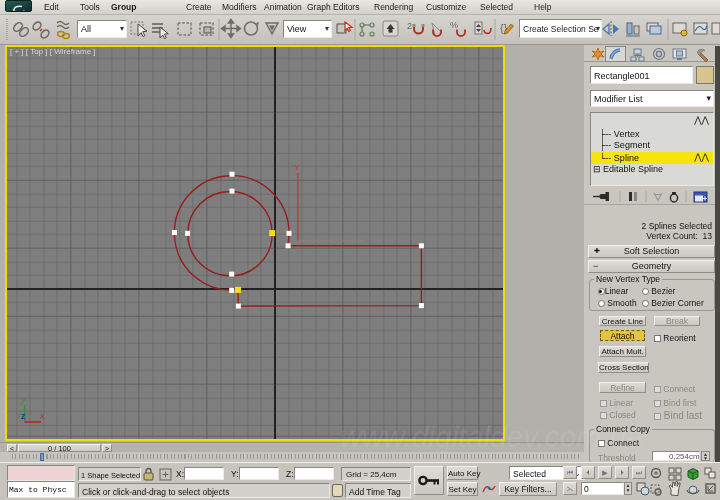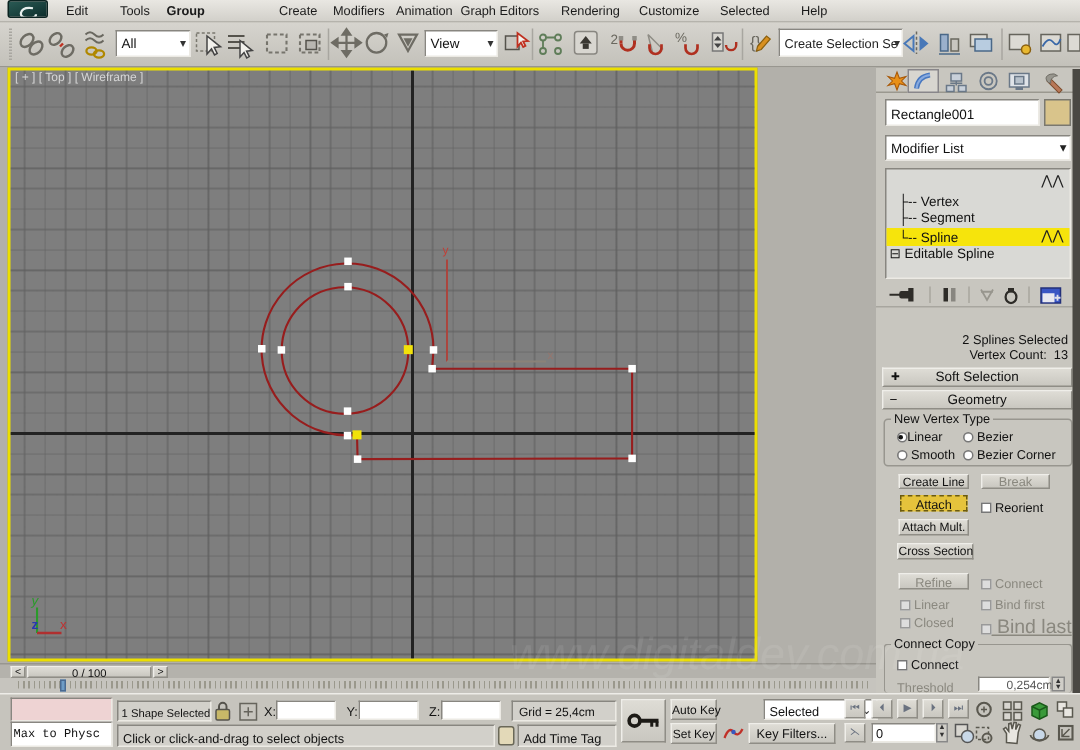--- a/index.html
+++ b/index.html
@@ -364,29 +364,29 @@
   <div class="abs btn dis" style="left:70px;top:270px;width:46px;height:10px;font-size:8.5px;line-height:9px;">Break</div>
   <div class="abs" style="left:16px;top:284px;width:45px;height:11px;background:#e5c33c;border:1px dashed #6a5a10;font-size:8.5px;text-align:center;line-height:10px;color:#111;">Attach</div>
   <div class="abs" style="left:70px;top:287px;font-size:8.5px;color:#111;"><span style="display:inline-block;width:7px;height:7px;border:1px solid #777;background:#fff;position:relative;top:1px;"></span> Reorient</div>
   <div class="abs btn" style="left:15px;top:300px;width:47px;height:11px;font-size:8px;line-height:10px;white-space:nowrap;">Attach Mult.</div>
   <div class="abs btn" style="left:14px;top:316px;width:51px;height:11px;font-size:8px;line-height:10px;white-space:nowrap;">Cross Section</div>
   <div class="abs btn dis" style="left:15px;top:336px;width:47px;height:11px;font-size:8.5px;line-height:10px;">Refine</div>
   <div class="abs dis" style="left:70px;top:338px;font-size:8.5px;"><span style="display:inline-block;width:7px;height:7px;border:1px solid #999;background:#ddd;position:relative;top:1px;"></span> Connect</div>
   <div class="abs dis" style="left:16px;top:352px;font-size:8.5px;"><span style="display:inline-block;width:7px;height:7px;border:1px solid #999;background:#ddd;position:relative;top:1px;"></span> Linear</div>
   <div class="abs dis" style="left:70px;top:352px;font-size:8.5px;"><span style="display:inline-block;width:7px;height:7px;border:1px solid #999;background:#ddd;position:relative;top:1px;"></span> Bind first</div>
   <div class="abs dis" style="left:16px;top:364px;font-size:8.5px;"><span style="display:inline-block;width:7px;height:7px;border:1px solid #999;background:#ddd;position:relative;top:1px;"></span> Closed</div>
-  <div class="abs dis" style="left:70px;top:364px;font-size:13px;text-decoration:underline;"><span style="display:inline-block;width:7px;height:7px;border:1px solid #999;background:#ddd;position:relative;top:1px;"></span> Bind last</div>
+  <div class="abs dis" style="left:70px;top:364px;font-size:10px;"><span style="display:inline-block;width:7px;height:7px;border:1px solid #999;background:#ddd;position:relative;top:1px;"></span> Bind last</div>
 
   <fieldset class="abs" style="left:5px;top:378px;width:126px;height:38px;border:1px solid #98968f;border-radius:3px;border-bottom:none;">
     <legend style="font-size:8.5px;color:#111;margin-left:4px;padding:0 2px;">Connect Copy</legend>
   </fieldset>
   <div class="abs" style="left:14px;top:392px;font-size:8.5px;color:#111;"><span style="display:inline-block;width:7px;height:7px;border:1px solid #777;background:#fff;position:relative;top:1px;"></span> Connect</div>
   <div class="abs dis" style="left:14px;top:407px;font-size:8.5px;">Threshold</div>
   <div class="abs sunk" style="left:68px;top:405px;width:48px;height:10px;background:#fff;">
-    <span class="abs" style="left:18px;top:0px;font-size:8px;color:#555;">0,254cm</span>
+    <span class="abs" style="left:0;top:0px;font-size:8px;color:#555;padding-left:16px;">0,254cm</span>
   </div>
   <div class="abs" style="left:117px;top:405px;width:9px;height:10px;background:#d0cec8;border:1px solid #888;font-size:5px;line-height:4px;text-align:center;color:#333;">▲<br>▼</div>
 </div>
 
 <div class="abs" style="left:715px;top:46px;width:5px;height:416px;background:#4a4843;"></div>
 
 <div class="abs" style="left:0;top:442px;width:584px;height:10px;background:#b4b2ac;border-top:1px solid #98968f;">
   <div class="abs btn" style="left:7px;top:1px;width:10px;height:8px;font-size:7px;line-height:7px;">&lt;</div>
   <div class="abs btn" style="left:18px;top:1px;width:83px;height:8px;font-size:7.5px;line-height:7px;">0 / 100</div>
   <div class="abs btn" style="left:102px;top:1px;width:10px;height:8px;font-size:7px;line-height:7px;">&gt;</div>

